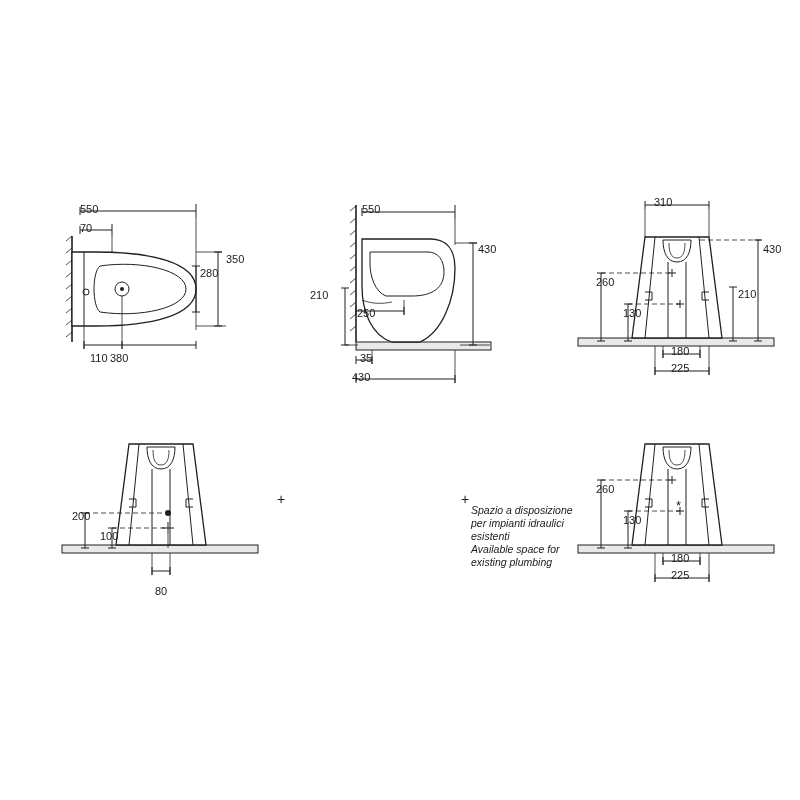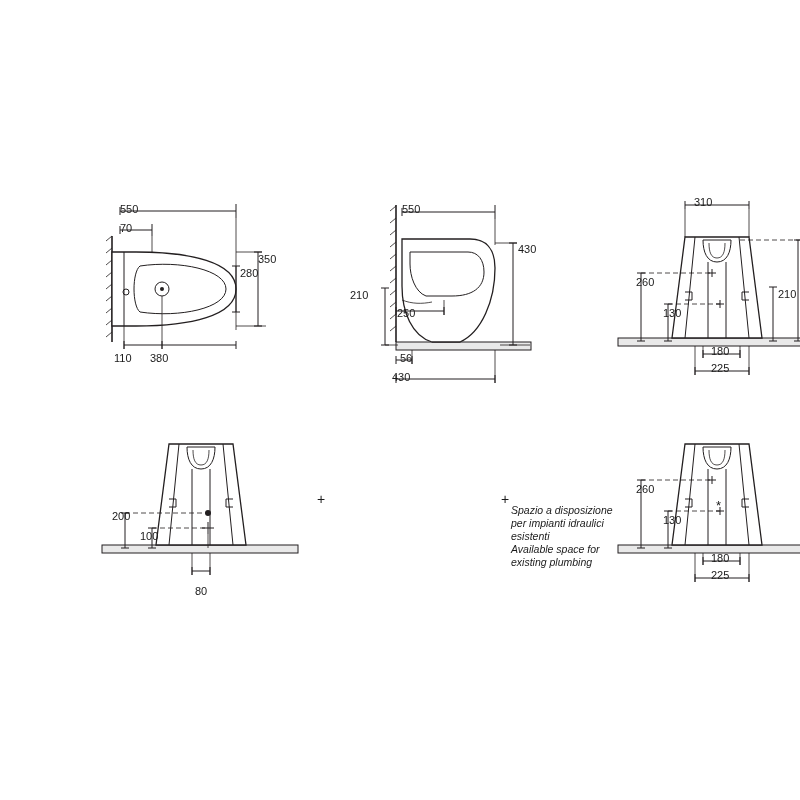--- a/index.html
+++ b/index.html
@@ -13,21 +13,20 @@
     font-family: "Liberation Sans", sans-serif;
     color: #000000;
     position: relative;
     overflow: hidden;
   }
   #sheet {
     position: absolute;
     left: 0; top: 0;
     width: 748px;
     height: 800px;
-    margin-left: 40px;
   }
   .dim-label {
     position: absolute;
     font-family: "Liberation Sans", sans-serif;
     font-size: 11px;
     line-height: 12px;
     color: #1a1a1a;
     white-space: nowrap;
   }
   .note {
@@ -306,30 +305,30 @@
       <line class="lnT" x1="663" y1="553" x2="663" y2="565"></line>
       <line class="lnT" x1="700" y1="553" x2="700" y2="565"></line>
       <line class="lnT" x1="655" y1="553" x2="655" y2="582"></line>
       <line class="lnT" x1="709" y1="553" x2="709" y2="582"></line>
     </g>
 
   </svg>
 
   <div class="dim-label" style="left:80px; top:203px;">550</div>
   <div class="dim-label" style="left:80px; top:222px;">70</div>
-  <div class="dim-label" style="left:218px; top:253px;text-align:right;">350</div>
+  <div class="dim-label" style="left:226px; top:253px;text-align:right;">350</div>
   <div class="dim-label" style="left:200px; top:267px;">280</div>
-  <div class="dim-label" style="left:74px; top:352px;text-align:center;">110</div>
+  <div class="dim-label" style="left:90px; top:352px;text-align:center;">110</div>
   <div class="dim-label" style="left:110px; top:352px;">380</div>
 
   <div class="dim-label" style="left:362px; top:203px;">550</div>
   <div class="dim-label" style="left:478px; top:243px;">430</div>
   <div class="dim-label" style="left:310px; top:289px;">210</div>
   <div class="dim-label" style="left:357px; top:307px;">250</div>
-  <div class="dim-label" style="left:360px; top:352px;">56</div>
+  <div class="dim-label" style="left:360px; top:352px;">35</div>
   <div class="dim-label" style="left:352px; top:371px;">430</div>
 
   <div class="dim-label" style="left:654px; top:196px;text-align:right;">310</div>
   <div class="dim-label" style="left:763px; top:243px;">430</div>
   <div class="dim-label" style="left:596px; top:276px;">260</div>
   <div class="dim-label" style="left:738px; top:288px;">210</div>
   <div class="dim-label" style="left:623px; top:307px;">130</div>
   <div class="dim-label" style="left:671px; top:345px;">180</div>
   <div class="dim-label" style="left:671px; top:362px;">225</div>
 

